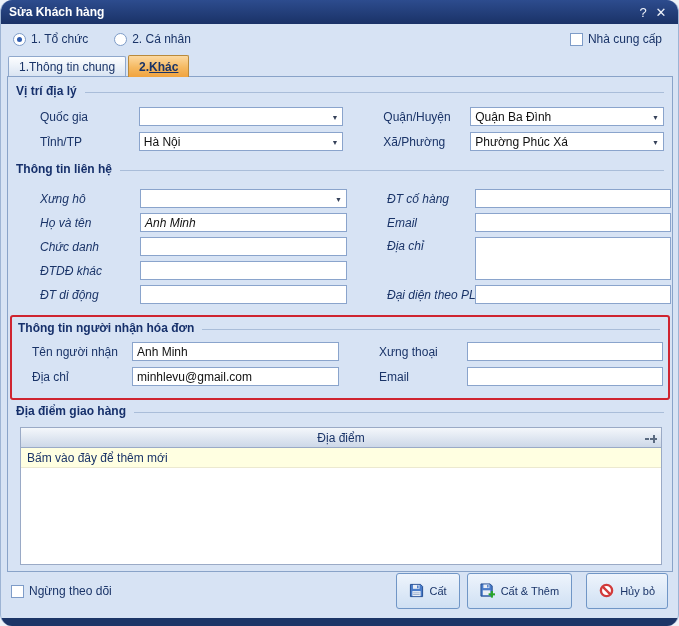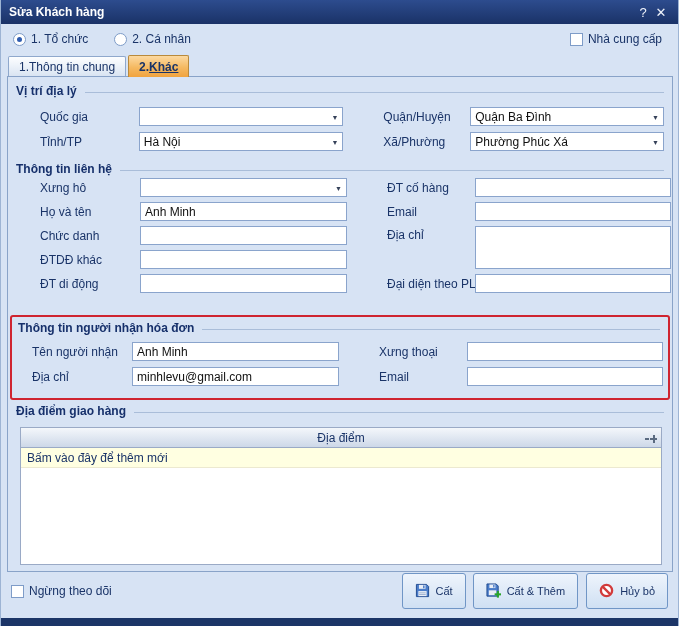--- a/index.html
+++ b/index.html
@@ -8,20 +8,21 @@
 
   .window {
     position: relative;
     width: 679px; height: 626px;
     background: #d7e3f4;
     color: #1a3468;
     font-size: 12px;
     border-left: 1px solid #9db4d4;
     border-right: 1px solid #9db4d4;
     overflow: hidden;
+    border-radius: 12px;
   }
 
   
   .titlebar {
     position:absolute; top:0; left:0; right:0; height:24px;
     background: linear-gradient(#2d4c8e, #1a3267);
     color:#fff; display:flex; align-items:center; padding:0 8px;
   }
   .titlebar .title { font-weight:bold; flex:1; font-size:12px; }
   .tb-btn { width:18px; text-align:center; cursor:default; font-size:13px; color:#eef2fa; }
@@ -75,21 +76,21 @@
   .input, .combo {
     background:#fff; border:1px solid #8aa4cc; height:19px;
     display:flex; align-items:center; padding:0 4px; position:relative;
     color:#101010; overflow:hidden; white-space:nowrap;
   }
   .combo { padding-right:16px; }
   .combo .arw { position:absolute; right:4px; top:50%; transform:translateY(-50%); font-size:7px; color:#36425a; }
   .w-l { width:207px; }
   .w-r { width:196px; }
 
-  .cols { display:flex; margin-top:1px; }
+  .cols { display:flex; margin-top:12px;font-style:italic; }
   .col-l { width:331px; }
   .col-r { flex:1; }
   .col-l .row, .col-r .row { margin-bottom:5px; }
   .row.tall { height:43px; align-items:flex-start; margin-bottom:5px; }
   .row.tall .lbl { line-height:19px; }
   .area { height:43px; align-items:flex-start; padding-top:2px; }
 
   
   #sec-invoice {
     position:absolute; top:238px; left:2px; right:2px;
@@ -113,21 +114,21 @@
 
   
   .footer { position:absolute; left:0; right:0; top:578px; height:26px; display:flex; align-items:center; padding:0 10px; }
   .btns { margin-left:auto; display:flex; align-items:center; }
   .btn {
     display:flex; align-items:center; gap:6px; height:36px; padding:0 12px;
     background:linear-gradient(#eef4fc, #cfe0f3);
     border:1px solid #7096c6; border-radius:3px; color:#1a3468; font-size:11px; cursor:default;
   }
   .btn + .btn { margin-left:7px; }
-  .btn.cancel { margin-left:8px; }
+  .btn.cancel { margin-left:14px; }
 
   .bottom-band { position:absolute; left:0; right:0; bottom:0; height:8px; background:#1c3567; }
 </style>
 </head>
 <body>
 
 <div class="window">
 
   <div class="titlebar">
     <span class="title">Sửa Khách hàng</span>

